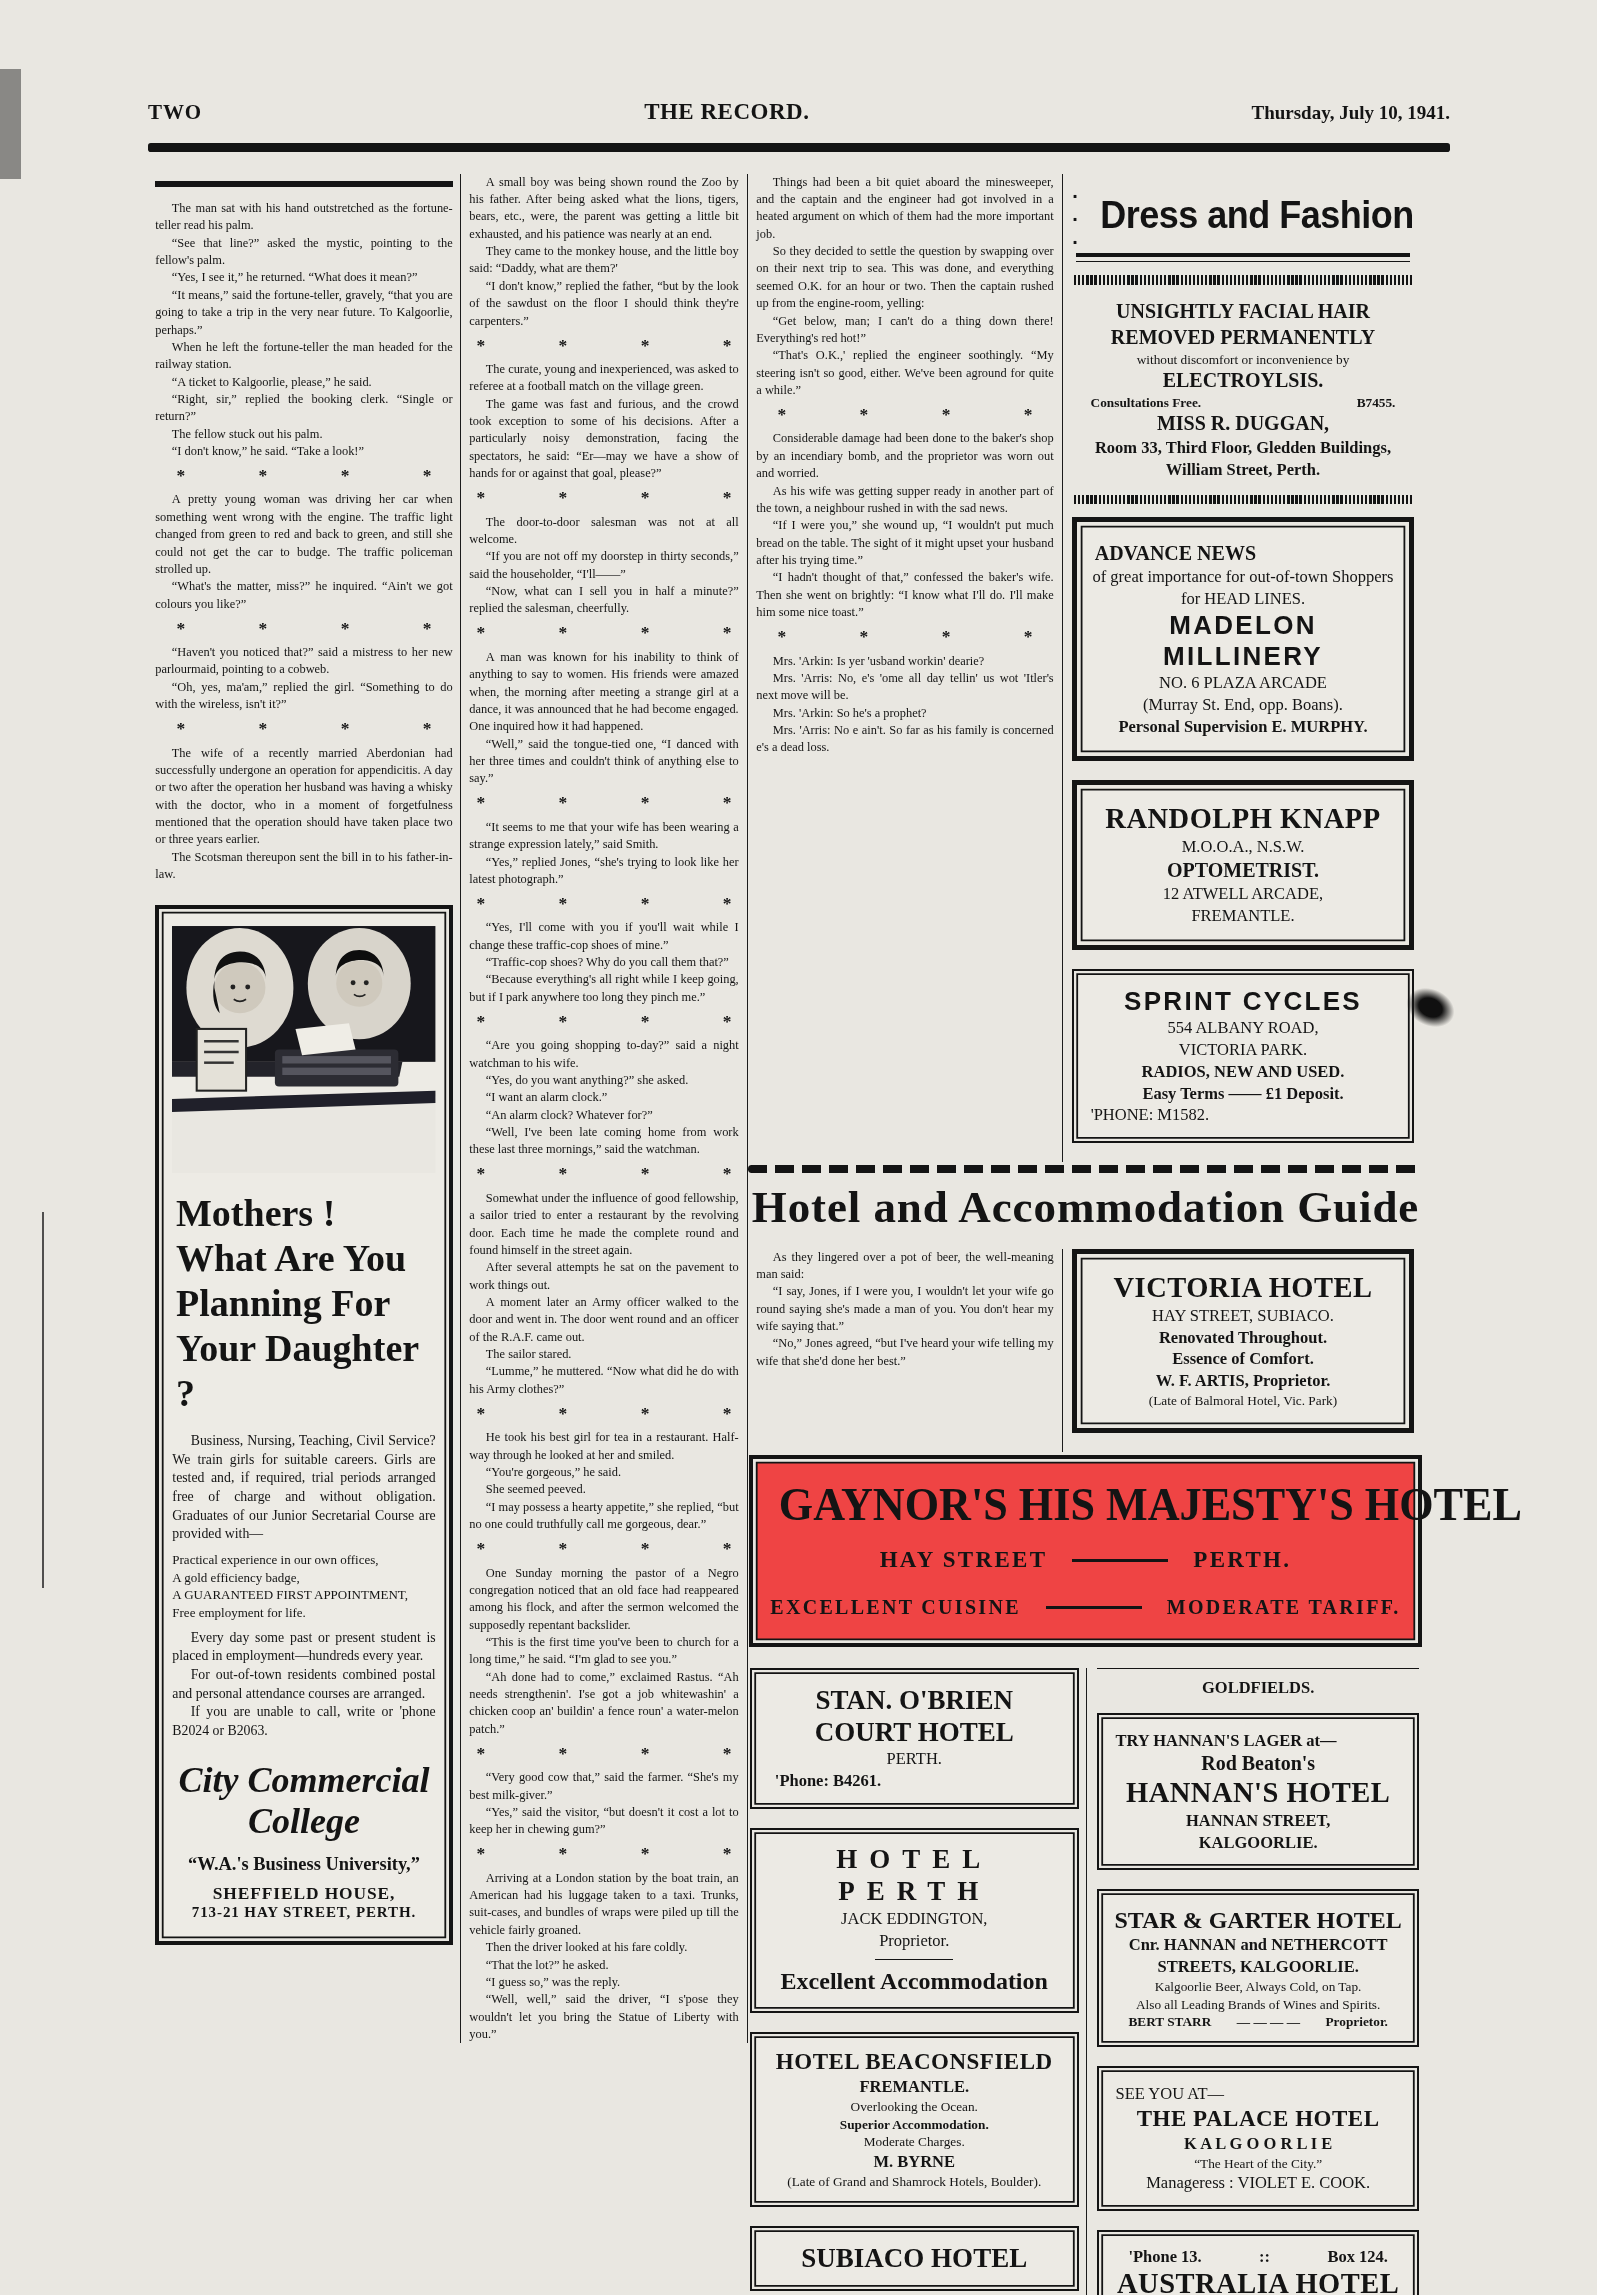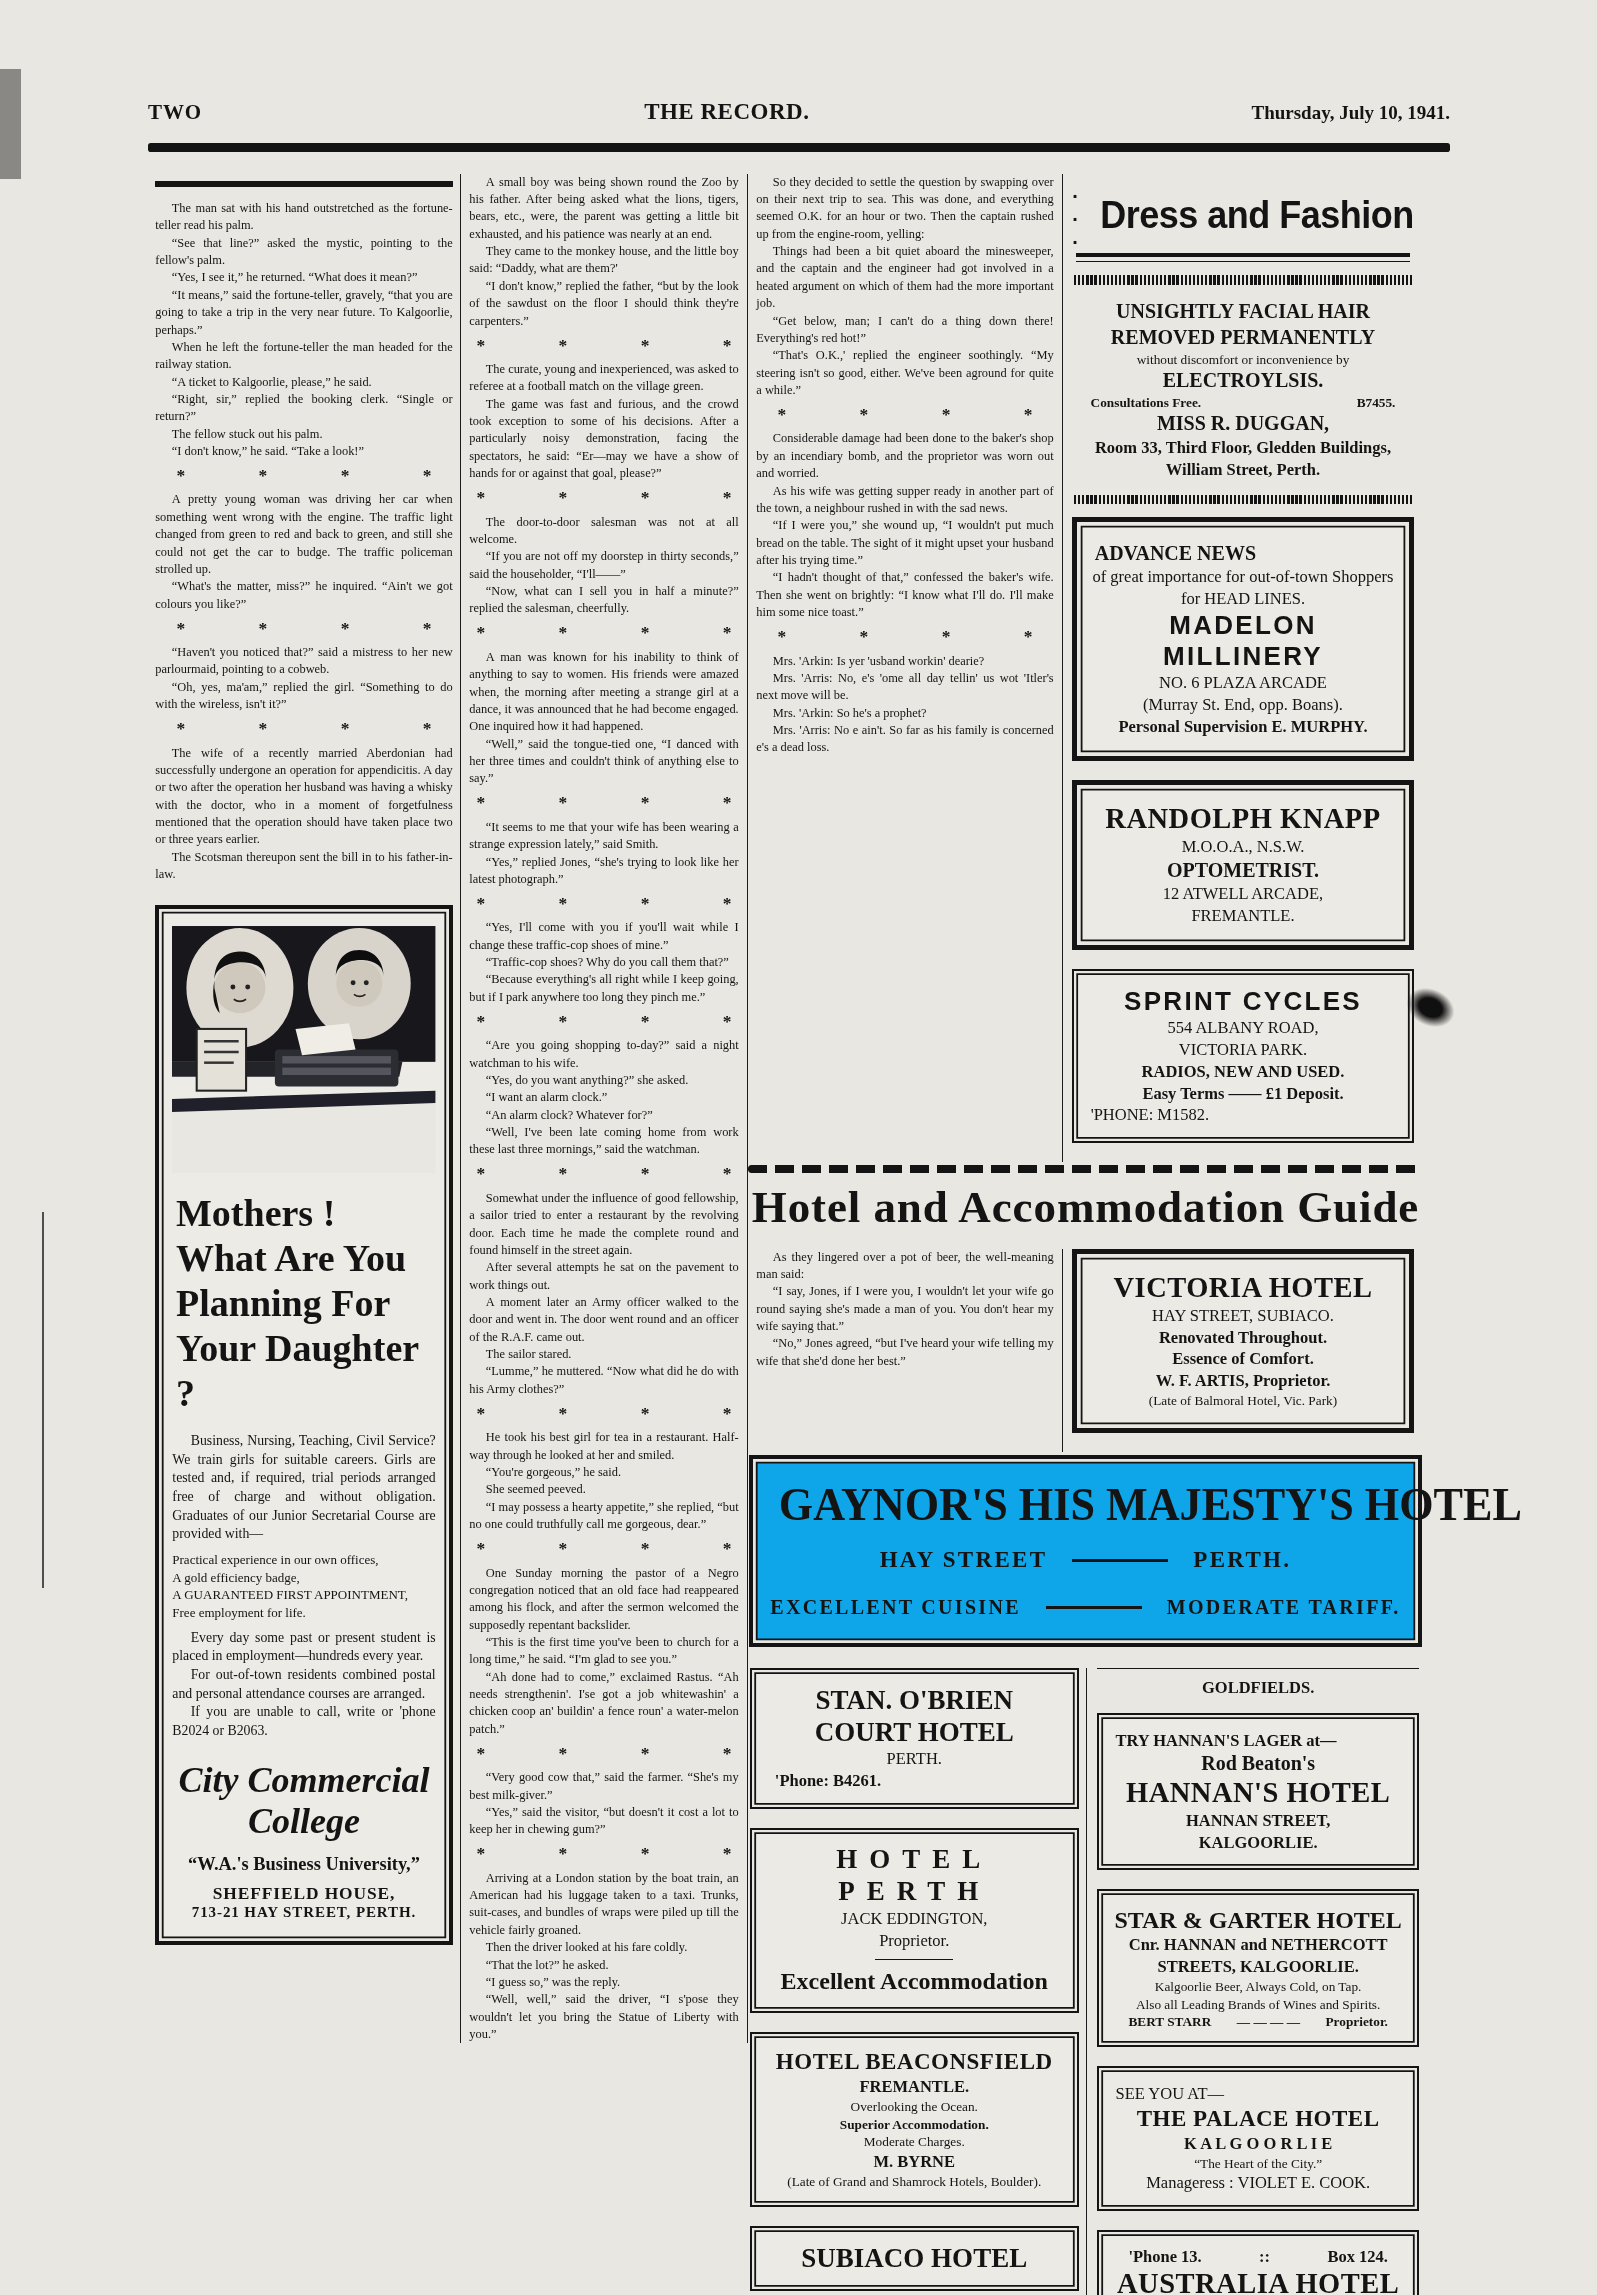--- a/index.html
+++ b/index.html
@@ -59,21 +59,21 @@
   .dblrule{border-top:4.1px solid #141414;border-bottom:1.8px solid #141414;height:4.6px;margin:3.7px 3.7px 0;}
   .hatch{height:9.2px;margin:13px 1.8px;background:repeating-linear-gradient(90deg,#141414 0 2.3px,rgba(0,0,0,0) 2.3px 4.1px);}
   
   .beadrule{height:7.3px;margin:3.7px 0 7.3px;border-radius:3.7px;background:repeating-linear-gradient(90deg,#141414 0 19px,rgba(0,0,0,0) 19px 27px);}
   .guidetitle{font-size:45px;font-weight:bold;text-align:center;letter-spacing:0.9px;margin:8.3px 0 15.6px;}
   .guiderow{display:flex;align-items:flex-start;}
   .gjoke{width:314px;padding:0 8.3px;box-sizing:border-box;}
   .gvic{width:361px;padding:0 9.2px;box-sizing:border-box;border-left:1.4px solid #1b1b1b;}
   
   .gaynor{border:4.6px solid #141414;box-shadow:inset 0 0 0 2.8px #e9e7e1,inset 0 0 0 4.6px #141414;
-          margin:2.8px 0.9px 21px;padding:19px 13px 24px;background:#0ea5e9;}
+          margin:2.8px 0.9px 21px;padding:19px 13px 24px;background:#ef4444;}
   .gt{font-weight:800;font-size:46px;text-align:center;white-space:nowrap;transform:scaleX(.96);margin-bottom:16.5px;}
   .grow{display:flex;justify-content:center;align-items:center;gap:25px;font-size:23px;font-weight:bold;letter-spacing:2.3px;}
   .grow .dashline{width:96px;border-top:3.7px solid #141414;}
   .grow.g2{margin-top:23px;font-size:20px;}
   
   .hotelsrow{display:flex;align-items:flex-start;}
   .hleft{width:338px;padding:0 7.3px 0 1.8px;box-sizing:border-box;}
   .hright{width:337px;padding:0 3.7px 0 10px;box-sizing:border-box;border-left:1.4px solid #1b1b1b;}
   
   .mothers{border:4.6px solid #141414;box-shadow:inset 0 0 0 2.8px #e9e7e1,inset 0 0 0 4.6px #141414;
@@ -245,22 +245,22 @@
             <p class="para">“That the lot?” he asked.</p>
             <p class="para">“I guess so,” was the reply.</p>
             <p class="para">“Well, well,” said the driver, “I s'pose they wouldn't let you bring the Statue of Liberty with you.”</p>
           </div>
       </div>
 
       <div class="rightregion">
         <div class="toprow">
           <div class="col3">
             <div class="stories">
+                <p class="para">Things had been a bit quiet aboard the minesweeper, and the captain and the engineer had got involved in a heated argument on which of them had the more important job.</p>
                 <p class="para">So they decided to settle the question by swapping over on their next trip to sea. This was done, and everything seemed O.K. for an hour or two. Then the captain rushed up from the engine-room, yelling:</p>
-                <p class="para">Things had been a bit quiet aboard the minesweeper, and the captain and the engineer had got involved in a heated argument on which of them had the more important job.</p>
                 <p class="para">“Get below, man; I can't do a thing down there! Everything's red hot!”</p>
                 <p class="para">“That's O.K.,' replied the engineer soothingly. “My steering isn't so good, either. We've been aground for quite a while.”</p>
                 <div class="stars">* * * *</div>
                 <p class="para">Considerable damage had been done to the baker's shop by an incendiary bomb, and the proprietor was worn out and worried.</p>
                 <p class="para">As his wife was getting supper ready in another part of the town, a neighbour rushed in with the sad news.</p>
                 <p class="para">“If I were you,” she wound up, “I wouldn't put much bread on the table. The sight of it might upset your husband after his trying time.”</p>
                 <p class="para">“I hadn't thought of that,” confessed the baker's wife. Then she went on brightly: “I know what I'll do. I'll make him some nice toast.”</p>
                 <div class="stars">* * * *</div>
                 <p class="para">Mrs. 'Arkin: Is yer 'usband workin' dearie?</p>
                 <p class="para">Mrs. 'Arris: No, e's 'ome all day tellin' us wot 'Itler's next move will be.</p>

